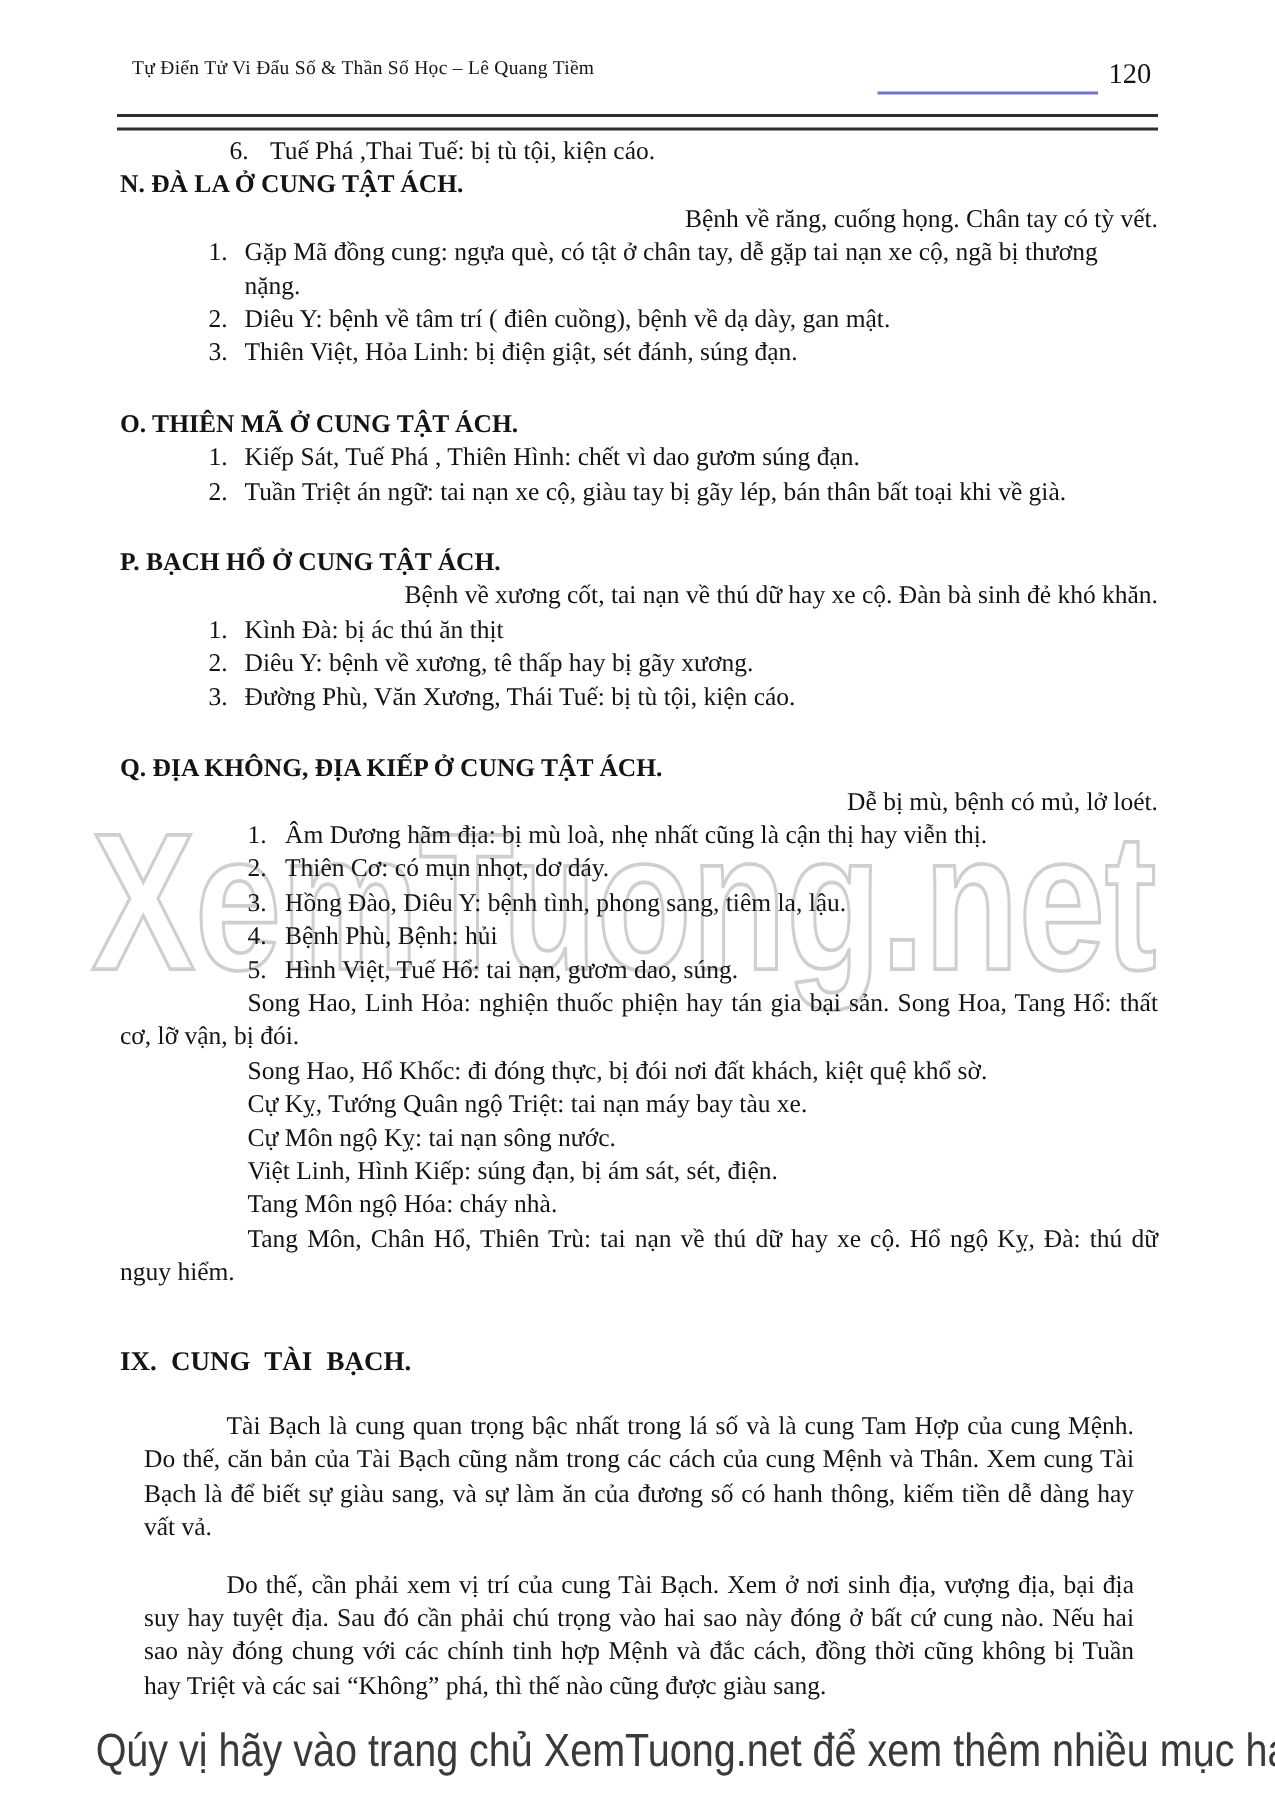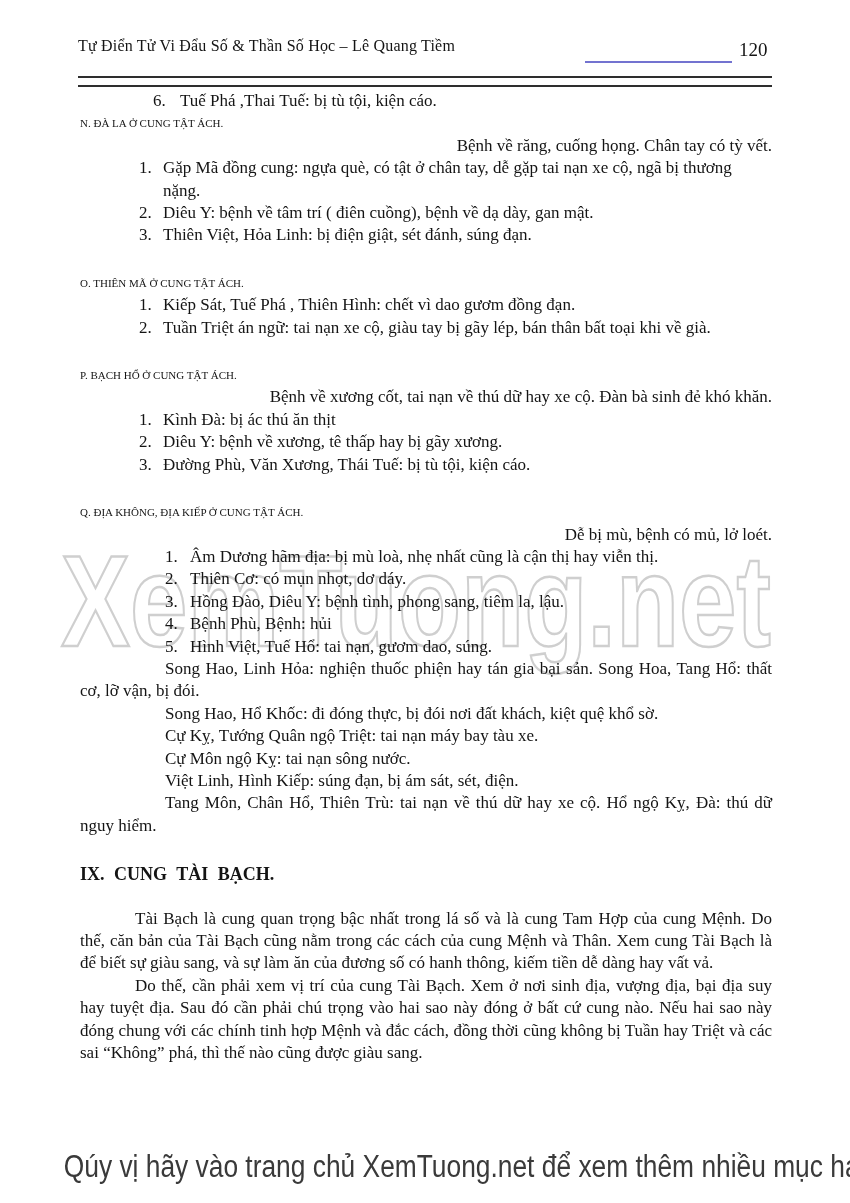--- a/index.html
+++ b/index.html
@@ -7,40 +7,40 @@
   body {
     width: 850px; height: 1203px;
     background: #ffffff;
     font-family: "Liberation Serif", "DejaVu Serif", serif;
     color: #141414;
     position: relative;
   }
   .page { position: absolute; inset: 0; overflow: hidden; }
 
   
-  .header-title { position: absolute; left: 78px; top: 37px; font-size: 16px; letter-spacing: .2px; }
+  .header-title { position: absolute; left: 88px; top: 37px; font-size: 13px; letter-spacing: .2px; }
   .header-underline { position: absolute; left: 585px; top: 61px; width: 147px; height: 0; border-top: 2px solid #7373d0; }
   .header-page { position: absolute; left: 739px; top: 39px; font-size: 19px; }
   .rule1 { position: absolute; left: 78px; top: 76px; width: 694px; height: 2px; background: #2e2e2e; }
   .rule2 { position: absolute; left: 78px; top: 85px; width: 694px; height: 2px; background: #2e2e2e; }
 
   
   .content { position: absolute; left: 80px; top: 90px; width: 692px; font-size: 17px; line-height: 22.4px; }
   .pre-item { position: relative; padding-left: 100px; }
   .pre-item .num { position: absolute; left: 73px; }
-  .sec-heading { font-weight: normal; font-size: 11px; }
+  .sec-heading { font-weight: bold; font-size: 17px; }
   .sec-heading.gap { margin-top: 25px; }
   .intro { text-indent: 56px; text-align: right; }
   .li { position: relative; padding-left: 83px; }
   .li .num { position: absolute; left: 59px; }
   .li-q { padding-left: 110px; }
   .li-q .num { left: 85px; }
   .hang { text-indent: 85px; text-align: justify; margin: 0; }
-  .chapter-heading { font-weight: bold; font-size: 18px; margin-top: 26px; margin-bottom: 22px; word-spacing: 5px; }
-  .body-par { text-indent: 55px; text-align: justify; margin: 0; }
+  .chapter-heading { font-weight: bold; font-size: 18px; margin-top: 36px; margin-bottom: 22px; word-spacing: 5px; }
+  .body-par { text-indent: 55px; text-align: justify; margin: 16px; }
 
   
   .watermark { position: absolute; left: 56px; top: 526px; pointer-events: none; opacity: .88; }
 
   
   .footer {
     position: absolute; left: 0; top: 1149px; width: 850px;
     text-align: center; white-space: nowrap;
     font-family: "Liberation Sans", "DejaVu Sans", sans-serif;
     font-size: 31px; color: #3a3a3a;
@@ -80,21 +80,21 @@
       <span>Diêu Y: bệnh về tâm trí ( điên cuồng), bệnh về dạ dày, gan mật.</span>
     </div>
     <div class="li">
       <span class="num">3.</span>
       <span>Thiên Việt, Hỏa Linh: bị điện giật, sét đánh, súng đạn.</span>
     </div>
 
     <div class="sec-heading gap">O. THIÊN MÃ Ở CUNG TẬT ÁCH.</div>
     <div class="li">
       <span class="num">1.</span>
-      <span>Kiếp Sát, Tuế Phá , Thiên Hình: chết vì dao gươm đồng đạn.</span>
+      <span>Kiếp Sát, Tuế Phá , Thiên Hình: chết vì dao gươm súng đạn.</span>
     </div>
     <div class="li">
       <span class="num">2.</span>
       <span>Tuần Triệt án ngữ: tai nạn xe cộ, giàu tay bị gãy lép, bán thân bất toại khi về già.</span>
     </div>
 
     <div class="sec-heading gap">P. BẠCH HỔ Ở CUNG TẬT ÁCH.</div>
     <div class="intro">Bệnh về xương cốt, tai nạn về thú dữ hay xe cộ. Đàn bà sinh đẻ khó khăn.</div>
     <div class="li">
       <span class="num">1.</span>
@@ -129,20 +129,21 @@
     </div>
     <div class="li li-q">
       <span class="num">5.</span>
       <span>Hình Việt, Tuế Hổ: tai nạn, gươm dao, súng.</span>
     </div>
     <p class="hang">Song Hao, Linh Hỏa: nghiện thuốc phiện hay tán gia bại sản. Song Hoa, Tang Hổ: thất cơ, lỡ vận, bị đói.</p>
     <p class="hang">Song Hao, Hổ Khốc: đi đóng thực, bị đói nơi đất khách, kiệt quệ khổ sờ.</p>
     <p class="hang">Cự Kỵ, Tướng Quân ngộ Triệt: tai nạn máy bay tàu xe.</p>
     <p class="hang">Cự Môn ngộ Kỵ: tai nạn sông nước.</p>
     <p class="hang">Việt Linh, Hình Kiếp: súng đạn, bị ám sát, sét, điện.</p>
+    <p class="hang">Tang Môn ngộ Hóa: cháy nhà.</p>
     <p class="hang">Tang Môn, Chân Hổ, Thiên Trù: tai nạn về thú dữ hay xe cộ. Hổ ngộ Kỵ, Đà: thú dữ nguy hiểm.</p>
 
     <div class="chapter-heading">IX. CUNG TÀI BẠCH.</div>
     <p class="body-par">Tài Bạch là cung quan trọng bậc nhất trong lá số và là cung Tam Hợp của cung Mệnh. Do thế, căn bản của Tài Bạch cũng nằm trong các cách của cung Mệnh và Thân. Xem cung Tài Bạch là để biết sự giàu sang, và sự làm ăn của đương số có hanh thông, kiếm tiền dễ dàng hay vất vả.</p>
     <p class="body-par">Do thế, cần phải xem vị trí của cung Tài Bạch. Xem ở nơi sinh địa, vượng địa, bại địa suy hay tuyệt địa. Sau đó cần phải chú trọng vào hai sao này đóng ở bất cứ cung nào. Nếu hai sao này đóng chung với các chính tinh hợp Mệnh và đắc cách, đồng thời cũng không bị Tuần hay Triệt và các sai “Không” phá, thì thế nào cũng được giàu sang.</p>
   </div>
 
   <div class="footer"><span>Qúy vị hãy vào trang chủ </span><span>XemTuong.net</span><span> để xem thêm nhiều mục hay khác</span></div>
 
 </div>

